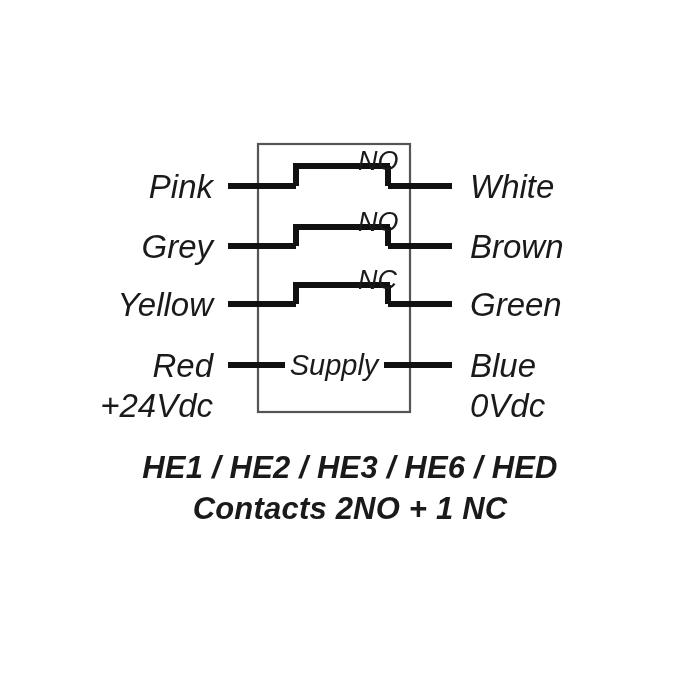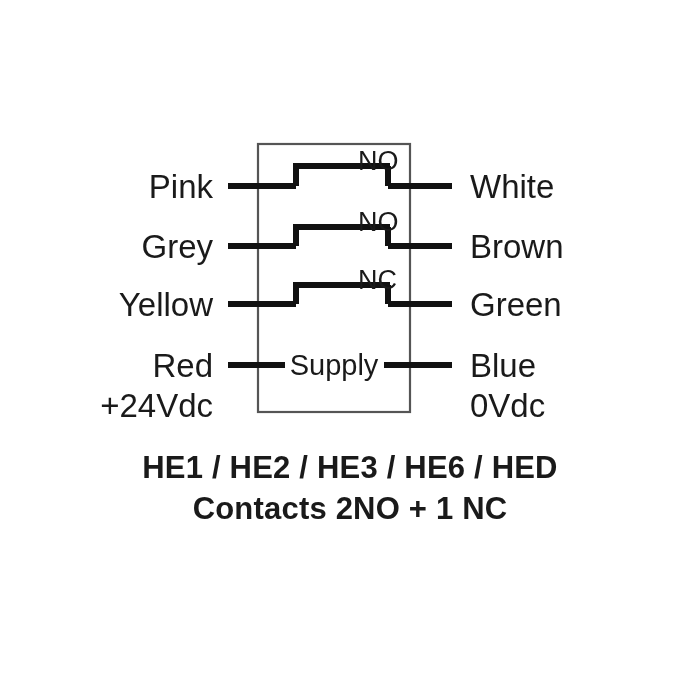--- a/index.html
+++ b/index.html
@@ -13,20 +13,21 @@
     height: 700px;
     font-family: "Liberation Sans", sans-serif;
     color: #1a1a1a;
     overflow: hidden;
   }
   #canvas {
     position: relative;
     width: 700px;
     height: 600px;
     background: #ffffff;
+    font-style: italic;
   }
   svg#diagram {
     position: absolute;
     left: 0;
     top: 0;
     width: 700px;
     height: 700px;
     display: block;
   }
   .wire-label {

